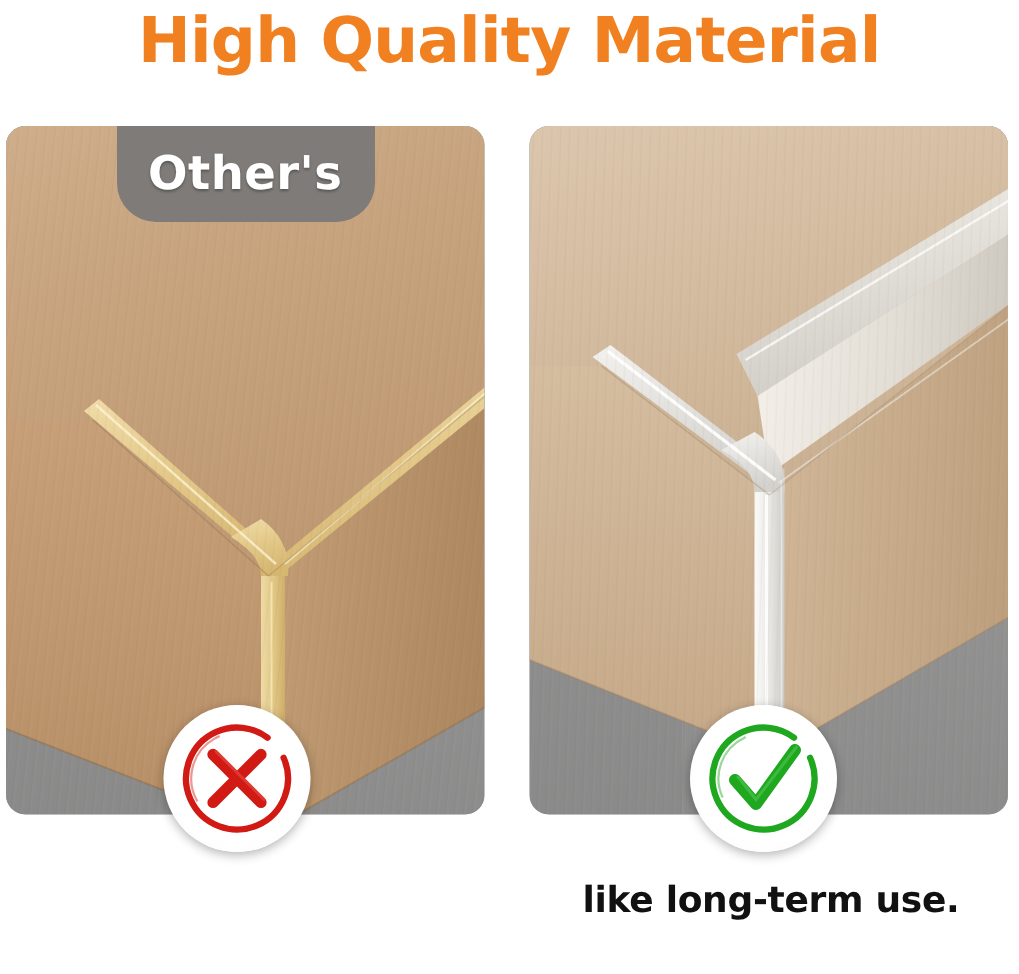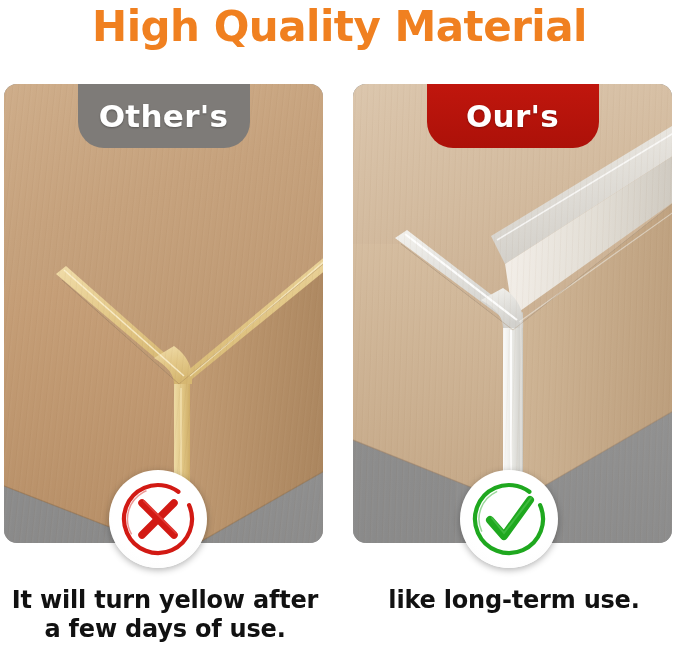--- a/index.html
+++ b/index.html
@@ -247,21 +247,20 @@
 
         <path d="M 48,160 L 160,246" stroke="#a98f70" stroke-width="1" opacity="0.4" fill="none"></path>
         <path d="M 160,246 L 329,112" stroke="#a98f70" stroke-width="1" opacity="0.3" fill="none"></path>
         <path d="M -10,352 L 160,420" stroke="#9b8065" stroke-width="1.2" opacity="0.5" fill="none"></path>
         <path d="M 160,420 L 329,322" stroke="#9b8065" stroke-width="1.2" opacity="0.45" fill="none"></path>
       </svg>
 
       <div class="grain" style="--ga:92deg;opacity:.5;"></div>
     </div>
 
-    <div class="badge our">Our's</div>
   </div>
 
   <div class="mark mark-left">
     <svg width="82" height="82" viewBox="0 0 82 82">
       <circle cx="41" cy="41" r="34" fill="none" stroke="#D21A14" stroke-width="4.2" stroke-linecap="round" stroke-dasharray="196 18" transform="rotate(-24 41 41)"></circle>
       <circle cx="41" cy="41" r="30.5" fill="none" stroke="#D21A14" stroke-width="1.5" opacity="0.45" stroke-dasharray="52 150" transform="rotate(150 41 41)"></circle>
       <path d="M 25,25 L 57,57" stroke="#D21A14" stroke-width="7.5" stroke-linecap="round"></path>
       <path d="M 57,25 L 25,57" stroke="#D21A14" stroke-width="7.5" stroke-linecap="round"></path>
       <path d="M 27,23 L 59,55" stroke="#E8453F" stroke-width="2" stroke-linecap="round" opacity="0.7"></path>
     </svg>
@@ -269,22 +268,18 @@
 
   <div class="mark mark-right">
     <svg width="82" height="82" viewBox="0 0 82 82">
       <circle cx="41" cy="41" r="34" fill="none" stroke="#1FA81F" stroke-width="4.2" stroke-linecap="round" stroke-dasharray="196 18" transform="rotate(-24 41 41)"></circle>
       <circle cx="41" cy="41" r="30" fill="none" stroke="#1FA81F" stroke-width="1.5" opacity="0.45" stroke-dasharray="48 150" transform="rotate(155 41 41)"></circle>
       <path d="M 22,42 L 36,58 L 62,22" stroke="#1FA81F" stroke-width="8" stroke-linecap="round" stroke-linejoin="round" fill="none"></path>
       <path d="M 24,40 L 36,55 L 63,20" stroke="#4CC24C" stroke-width="2" stroke-linecap="round" fill="none" opacity="0.7"></path>
     </svg>
   </div>
 
-  <div class="caption left">
-    <span class="ln">It will turn yellow after</span>
-    <span class="ln">a few days of use.</span>
-  </div>
 
   <div class="caption right">
     <span class="ln">like long-term use.</span>
   </div>
 
 </div>
 
 </body></html>

